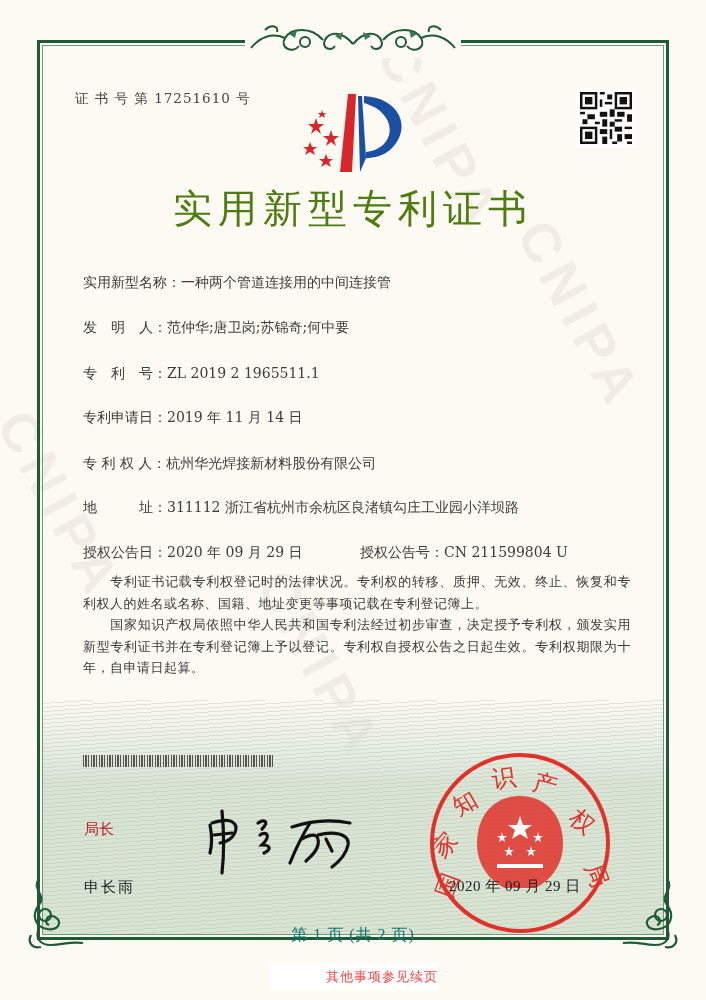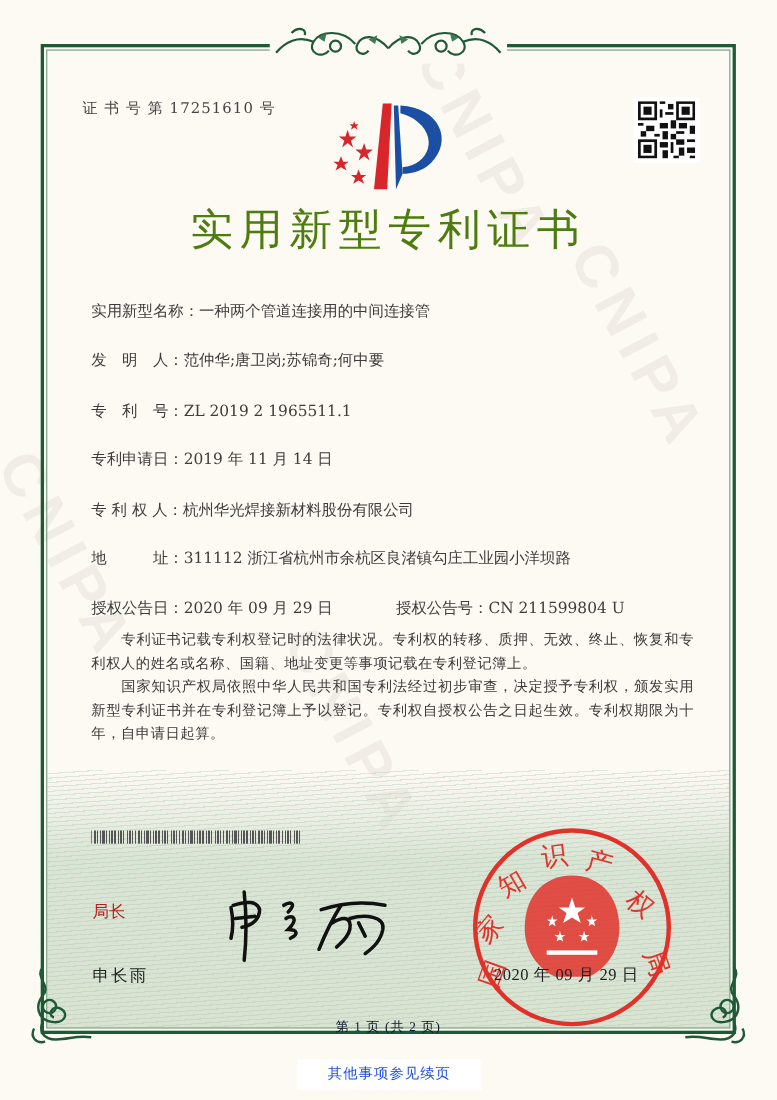--- a/index.html
+++ b/index.html
@@ -106,27 +106,27 @@
     }
     .signature { position: absolute; left: 200px; top: 805px; width: 165px; height: 70px; }
     .seal { position: absolute; left: 425px; top: 748px; width: 190px; height: 190px; }
     .seal-date {
       position: absolute; left: 449px; top: 877px;
       font-size: 15px; color: #222; letter-spacing: 0.5px;
       font-family: "Liberation Serif", serif;
     }
     .page-num {
       position: absolute; left: 0; top: 925px; width: 706px; text-align: center;
-      font-size: 12px; color: #0f172a; letter-spacing: 1px;
+      font-size: 16px; color: #0f766e; letter-spacing: 1px;
       font-family: "Liberation Serif", serif;
     }
     .continued {
       position: absolute; left: 270px; top: 963px; width: 168px; height: 28px;
-      background: #fff; text-align: center; line-height: 28px;
-      font-size: 13px; color: #1d4ed8; letter-spacing: 1px;
+      background: #fff; text-align: right; line-height: 28px;
+      font-size: 13px; color: #ef4444; letter-spacing: 1px;
     }
   </style>
 </head>
 <body>
 
 <div class="watermark" style="left:420px; top:30px;">CNIPA</div>
 <div class="watermark" style="left:560px; top:210px;">CNIPA</div>
 <div class="watermark" style="left:40px; top:400px;">CNIPA</div>
 <div class="watermark" style="left:300px; top:560px;">CNIPA</div>
 

